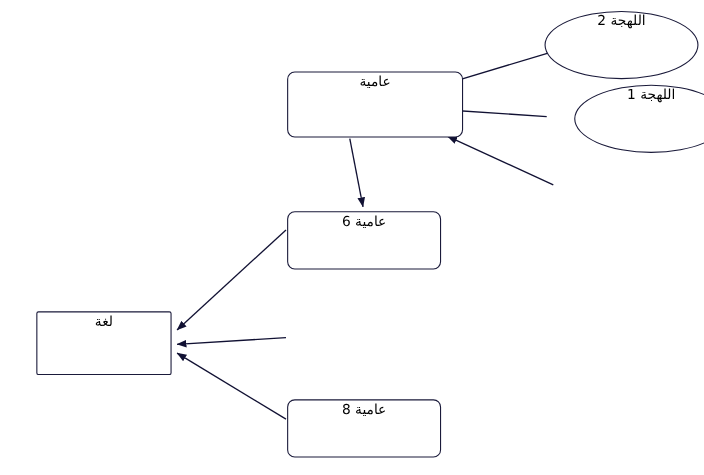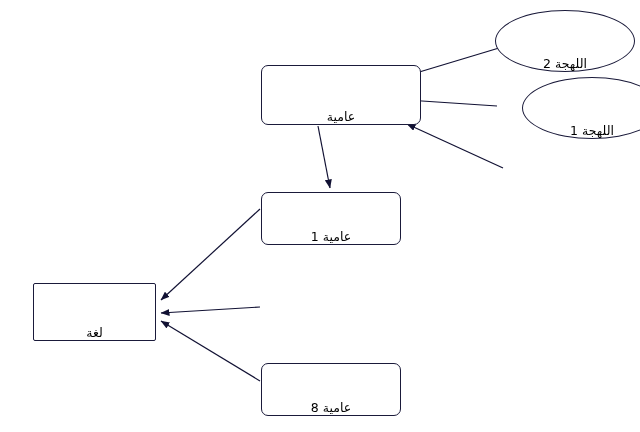--- a/index.html
+++ b/index.html
@@ -18,21 +18,21 @@
   svg.edges {
     position: absolute;
     inset: 0;
     width: 640px;
     height: 432px;
   }
   .node {
     position: absolute;
     box-sizing: border-box;
     display: flex;
-    align-items: flex-end;
+    align-items: flex-start;
     justify-content: center;
     text-align: center;
     color: #000000;
     font-size: 12.5px;
     line-height: 1.2;
     background: #ffffff;
     direction: rtl;
   }
   .node.rect {
     border: 1.3px solid #1a1a3a;
@@ -85,21 +85,21 @@
   <div class="node ellipse" style="left:522px; top:77px; width:140px; height:62px;">
     <span class="node-label">اللهجة 1</span>
   </div>
 
 
   <div class="node rect" style="left:261px; top:65px; width:160px; height:60px;">
     <span class="node-label">عامية</span>
   </div>
 
   <div class="node rect" style="left:261px; top:192px; width:140px; height:53px;">
-    <span class="node-label">عامية 1</span>
+    <span class="node-label">عامية 6</span>
   </div>
 
 
   <div class="node rect" style="left:261px; top:363px; width:140px; height:53px;">
     <span class="node-label">عامية 8</span>
   </div>
 
   <div class="node rect-sharp" style="left:33px; top:283px; width:123px; height:58px;">
     <span class="node-label">لغة</span>
   </div>

